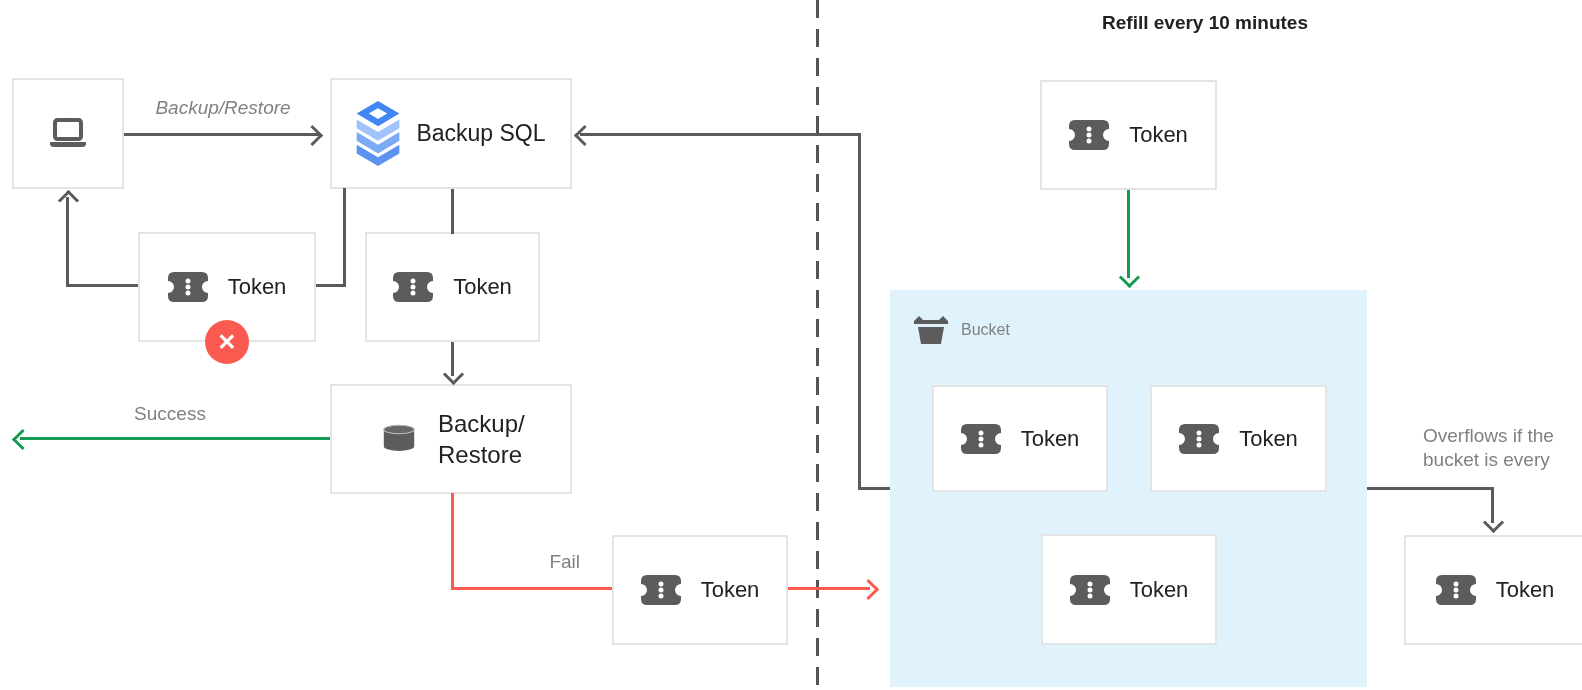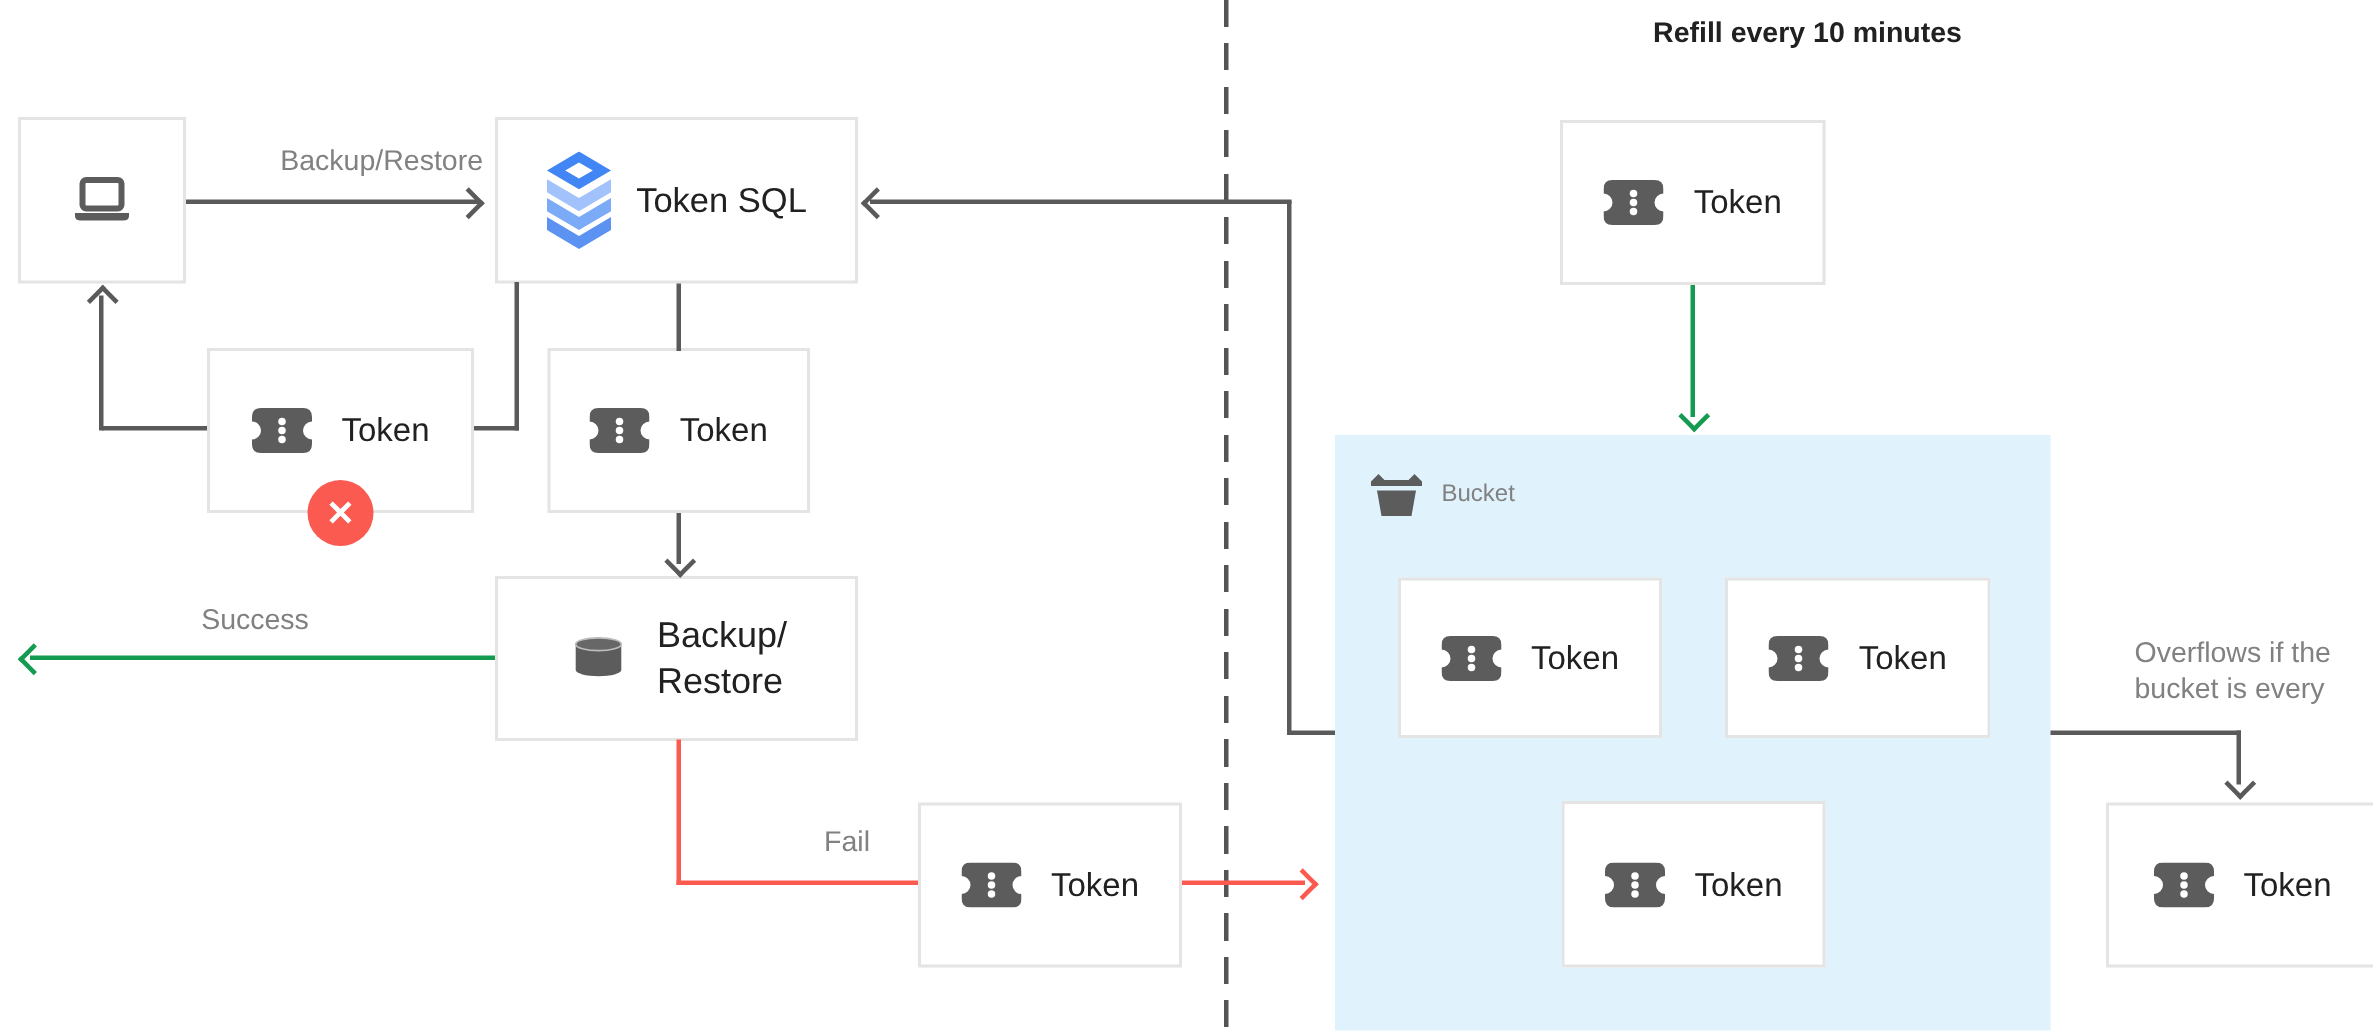--- a/index.html
+++ b/index.html
@@ -38,21 +38,21 @@
   #bucket-label{position:absolute;left:912px;top:314px;display:flex;align-items:center;gap:11px;
     color:var(--text-gray);font-size:16px;}
   #box-token-b1{left:932px;top:385px;width:176px;height:107px;}
   #box-token-b2{left:1150px;top:385px;width:177px;height:107px;}
   #box-token-b3{left:1041px;top:534px;width:176px;height:111px;}
   #box-token-ovf{left:1404px;top:535px;width:182px;height:110px;}
 
   #title{position:absolute;left:995px;top:12px;width:420px;text-align:center;
     font-size:19px;font-weight:700;color:var(--text-dark);}
 
-  #lbl-br{left:124px;top:97px;width:198px;text-align:right;}
+  #lbl-br{left:124px;top:97px;width:198px;text-align:center;font-style:italic;}
   #lbl-success{left:70px;top:403px;width:200px;text-align:center;}
   #lbl-fail{left:480px;top:551px;width:100px;text-align:right;}
   #lbl-ovf{left:1423px;top:424px;width:152px;line-height:24px;}
 
   #badge-x{position:absolute;left:205px;top:320px;width:44px;height:44px;border-radius:50%;
     background:var(--red);display:flex;align-items:center;justify-content:center;
     color:#fff;font-size:23px;font-weight:700;z-index:5;}
 </style>
 </head>
 <body>
@@ -80,21 +80,21 @@
   </div>
 
   <div class="box" id="box-cloudsql">
     <svg width="44" height="66" viewBox="0 0 44 68">
       <polygon points="22,0 44,13 22,26 0,13" fill="#4285f4"></polygon>
       <polygon points="22,7.5 31.5,13 22,18.5 12.5,13" fill="#ffffff"></polygon>
       <polygon points="0,19 22,32 44,19 44,28 22,41 0,28" fill="#a1c2fa"></polygon>
       <polygon points="0,32 22,45 44,32 44,41 22,54 0,41" fill="#7baaf7"></polygon>
       <polygon points="0,45 22,58 44,45 44,54 22,67 0,54" fill="#5c93f2"></polygon>
     </svg>
-    <span>Token SQL</span>
+    <span>Backup SQL</span>
   </div>
 
   <div class="box tok" id="box-token-x">
 
   <svg width="40" height="30" viewBox="0 0 40 30" aria-hidden="true">
     <path fill="#5c5c5c" d="M6,0 H34 Q40,0 40,6 V9 A6,6 0 0 0 40,21 V24 Q40,30 34,30 H6 Q0,30 0,24 V21 A6,6 0 0 0 0,9 V6 Q0,0 6,0 Z"></path>
     <circle cx="20" cy="9" r="2.5" fill="#fff"></circle>
     <circle cx="20" cy="15" r="2.5" fill="#fff"></circle>
     <circle cx="20" cy="21" r="2.5" fill="#fff"></circle>
   </svg>

